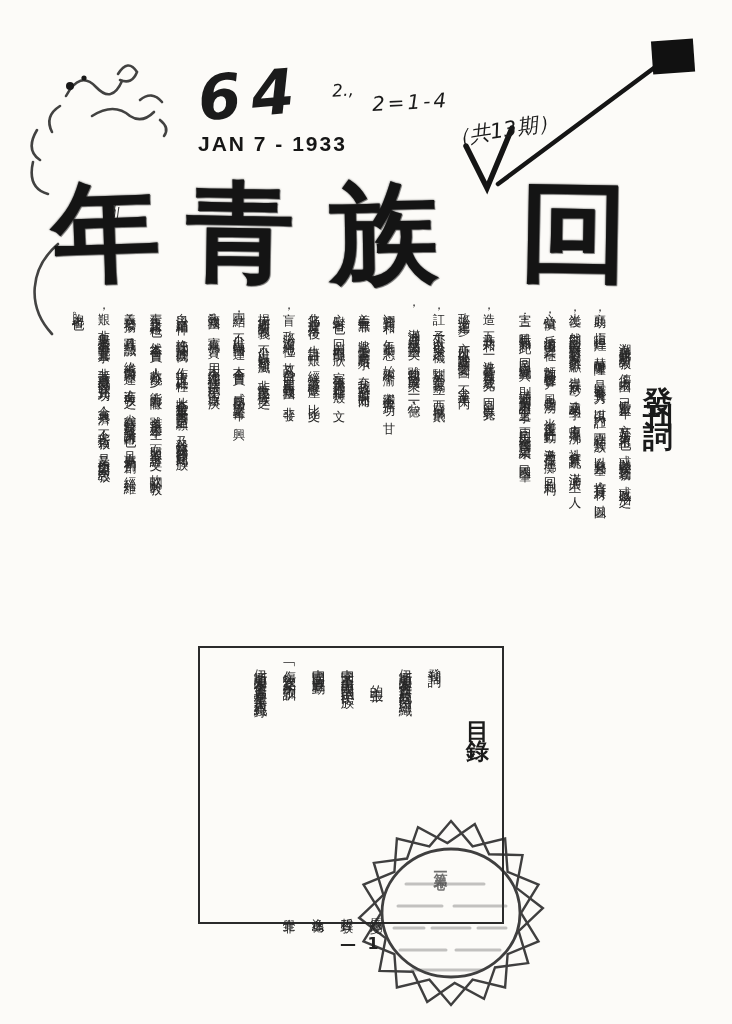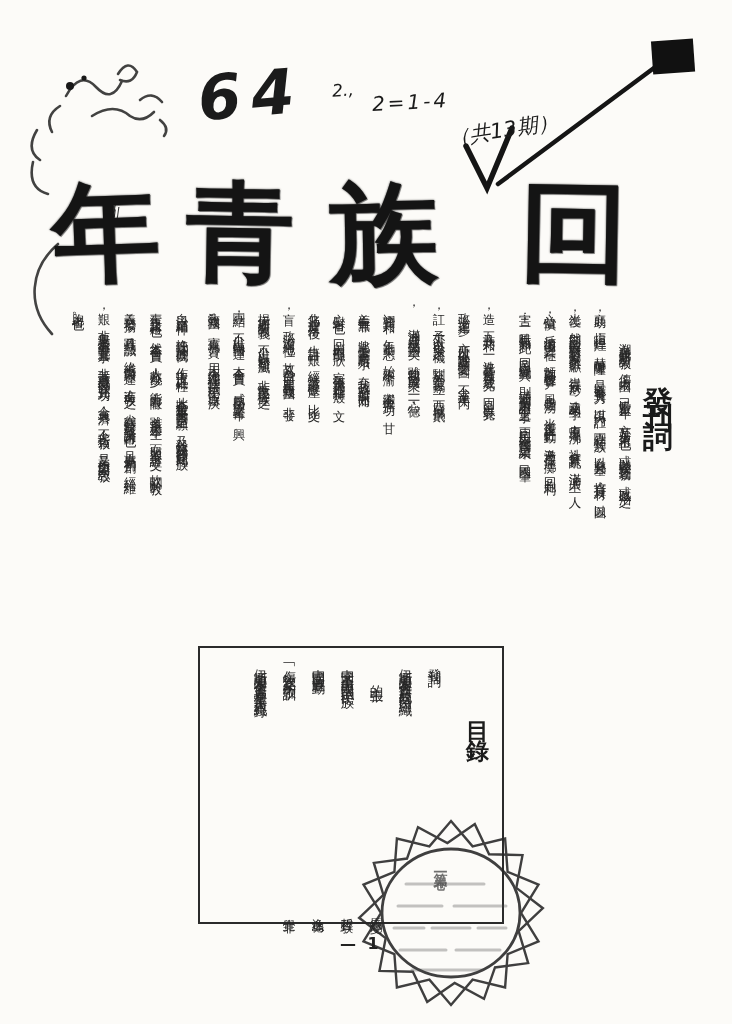--- a/index.html
+++ b/index.html
@@ -113,20 +113,21 @@
       <path d="M466,146 L487,188 L512,128" stroke="#151515" stroke-width="5.5" fill="none" stroke-linecap="round"></path>
       <path d="M498,184 L662,62" stroke="#151515" stroke-width="4.5" fill="none" stroke-linecap="round"></path>
     </g>
     <rect x="652" y="40" width="42" height="33" fill="#111" transform="rotate(-4 673 56)"></rect>
   </svg>
 
   <div class="hw hw-64">64</div>
   <div class="hw hw-sup">2.,</div>
   <div class="hw hw-code">2=1-4</div>
   <div class="hw hw-issue">（共13期）</div>
+  <div class="hw date-stamp">JAN 7 - 1933</div>
   <div class="hw hw-monthly">月刊</div>
 
   <div class="masthead">
     <span class="mh-0">年</span>
     <span class="mh-1">青</span>
     <span class="mh-2">族</span>
     <span class="mh-3">回</span>
   </div>
 
   <div class="fakanci">發刊詞</div>

